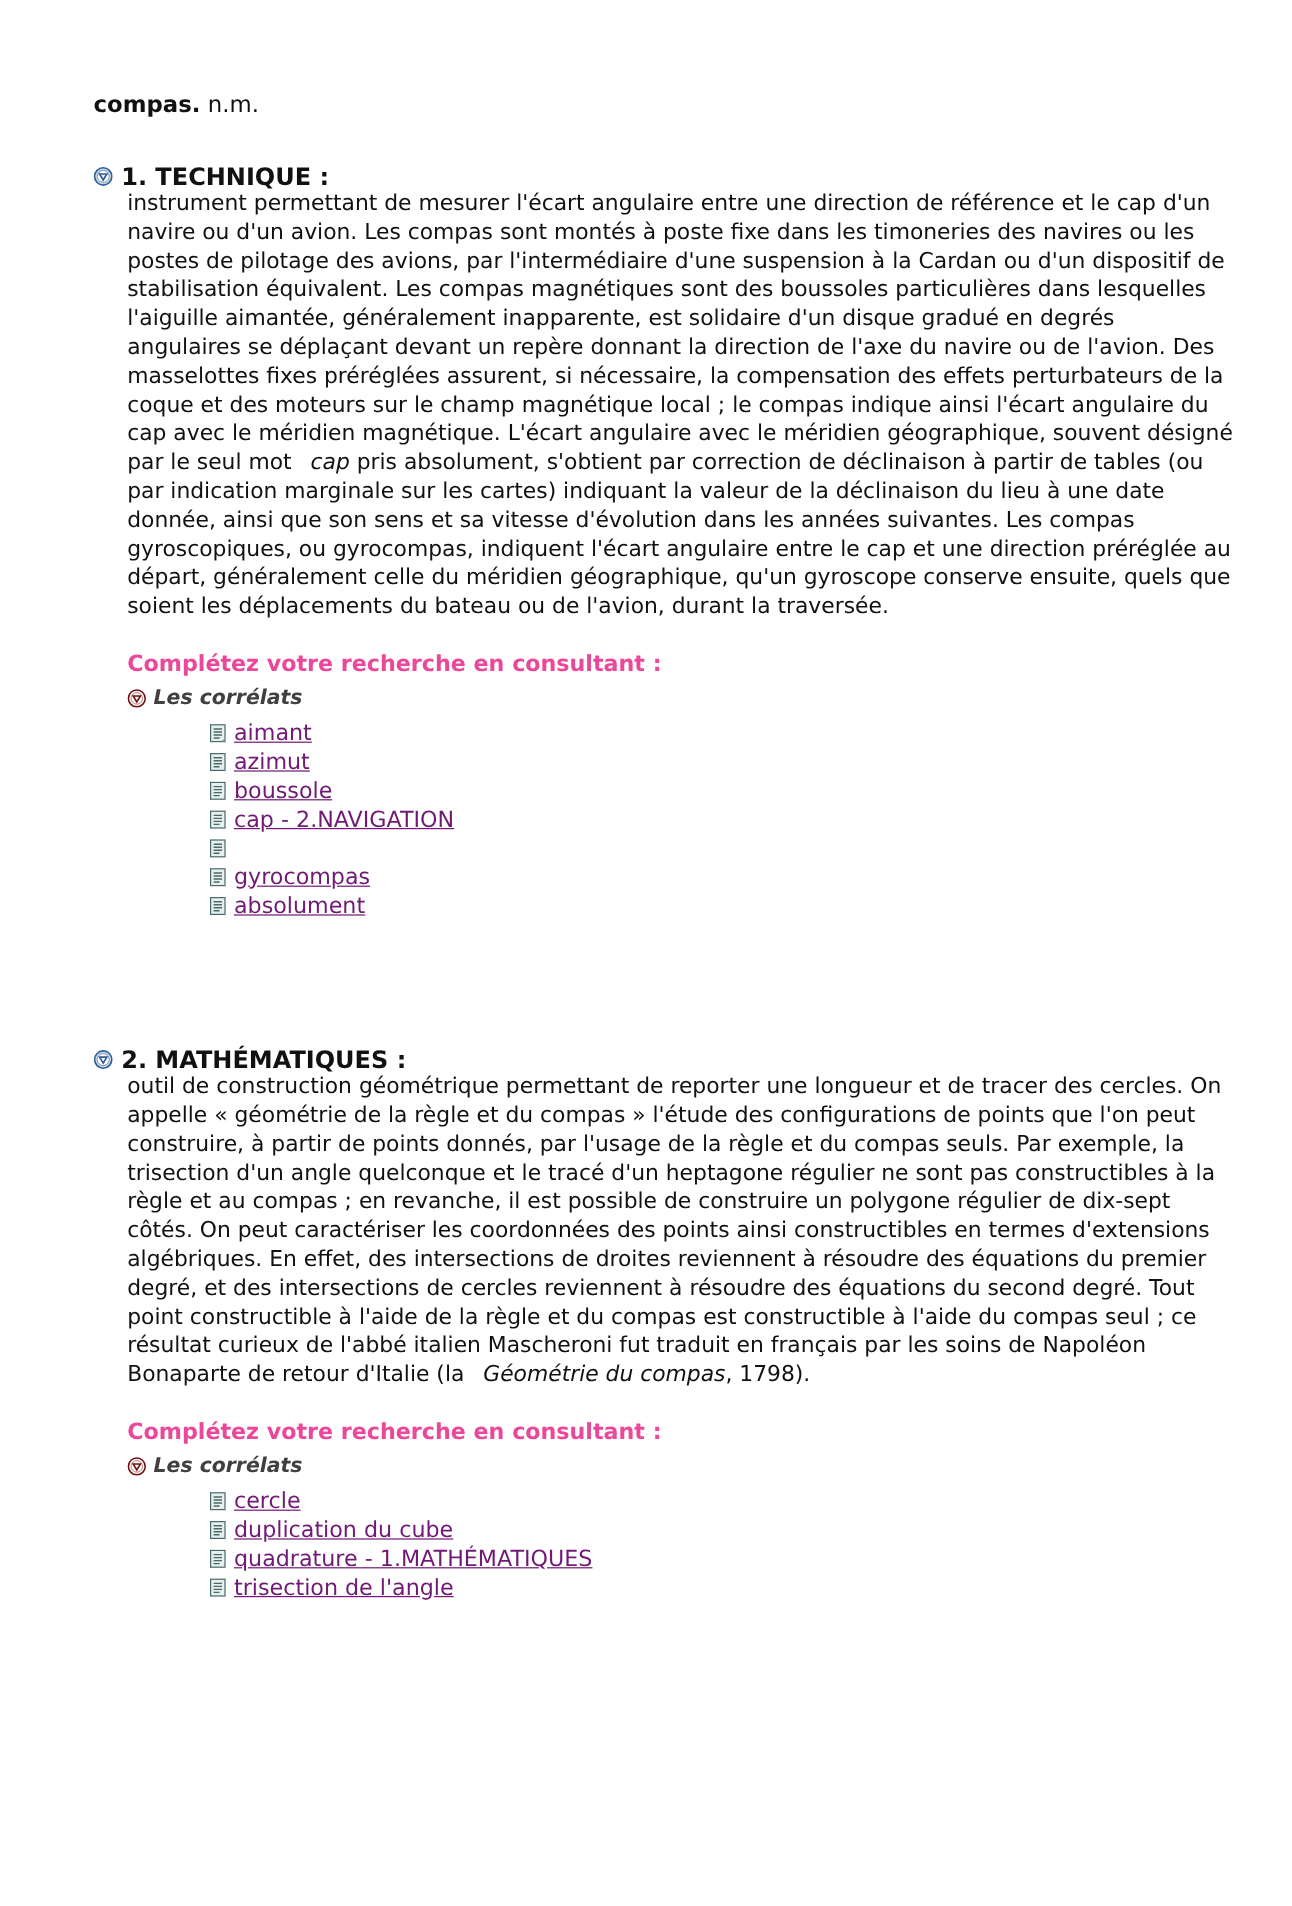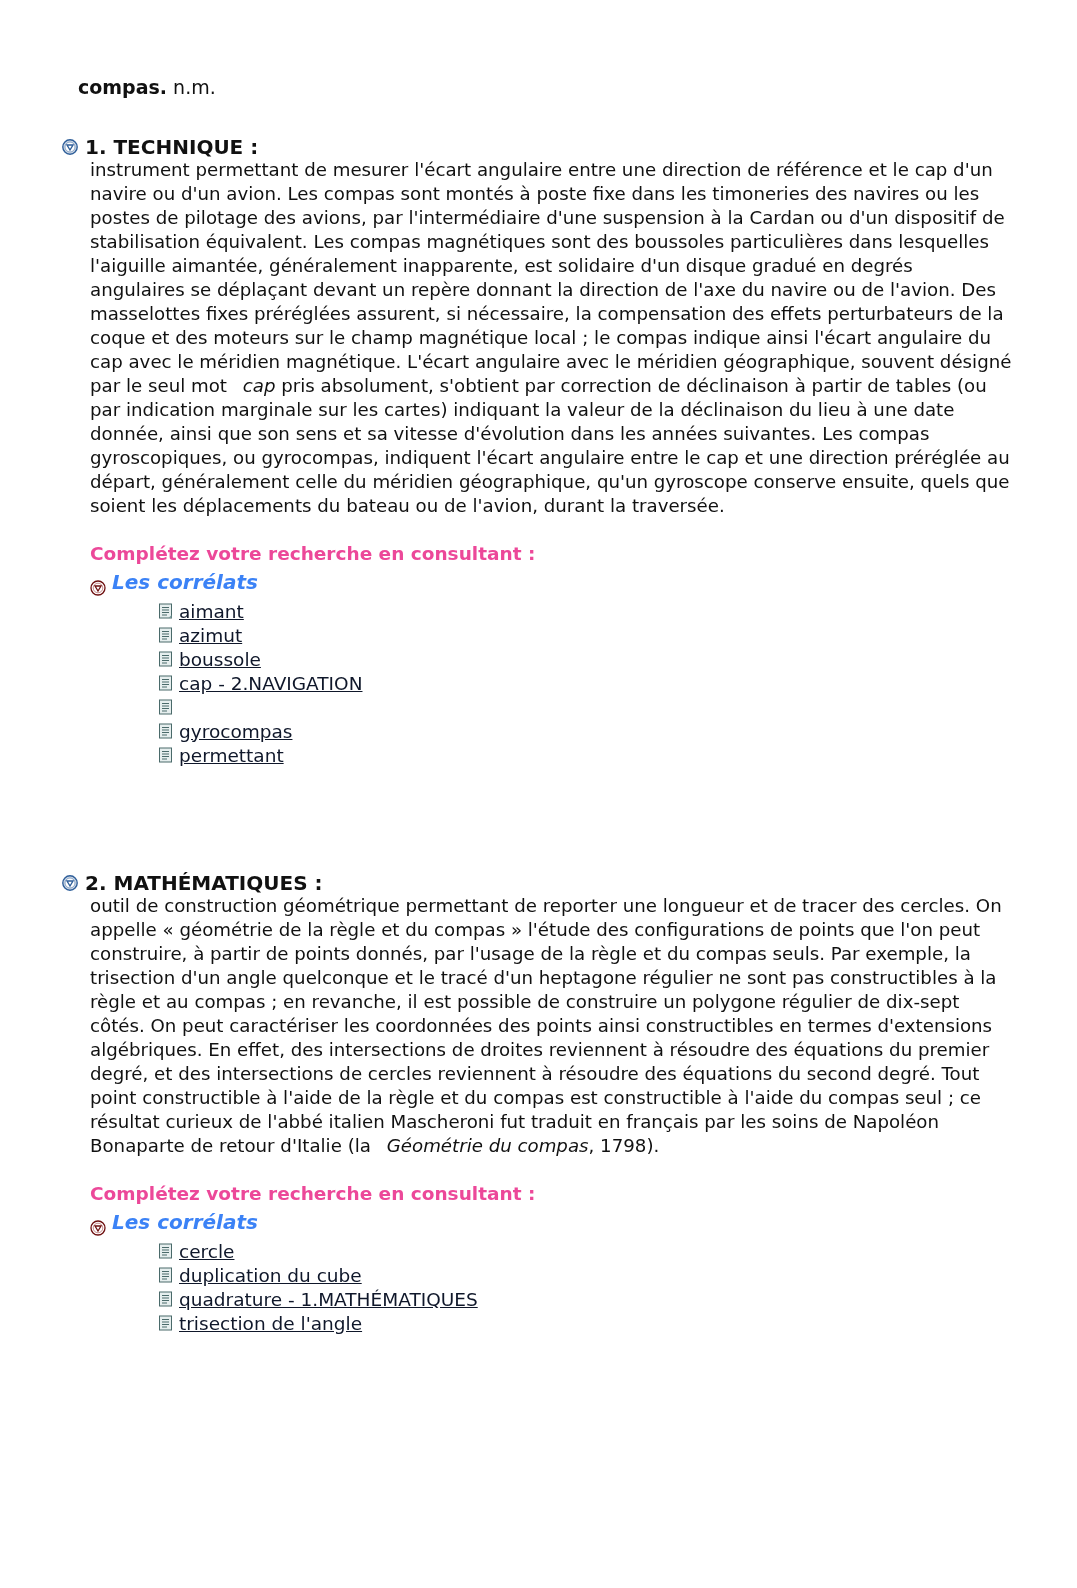--- a/index.html
+++ b/index.html
@@ -2,32 +2,32 @@
 <html><head>
 <meta charset="utf-8">
 <style>
   html, body { margin: 0; padding: 0; background: #ffffff; }
   body {
     width: 1077px; height: 1588px; position: relative; overflow: hidden;
     font-family: "DejaVu Sans", sans-serif; color: #111111;
   }
   .headword { position: absolute; left: 78px; top: 76px; font-size: 19px; }
   .headword b { font-weight: bold; text-align: right; }
-  .section { position: absolute; left: 62px; width: 950px; }
+  .section { position: absolute; left: 78px; width: 950px; }
   .sec-title { font-size: 20px; font-weight: bold; line-height: 26px; display: flex; align-items: center; }
   .sec-icon { width: 16px; height: 16px; margin-right: 7px; display: inline-block; }
   .sec-body { margin-left: 28px; font-size: 18.2px; line-height: 24px; margin-top: -2px; }
   .sec-body i { font-style: italic; margin-left: 10px; }
   .complete { margin-left: 28px; margin-top: 22px; color: #ec4899; font-weight: bold; font-size: 18.5px; line-height: 28px; }
-  .correlats { margin-left: 28px; color: #3b82f6; font-weight: bold; font-style: italic; font-size: 20px; line-height: 28px; display: flex; align-items: flex-end; }
+  .correlats { margin-left: 28px; color: #404040; font-weight: bold; font-style: italic; font-size: 17px; line-height: 28px; display: flex; align-items: center; }
   .cor-icon { width: 16px; height: 16px; margin-right: 6px; display: inline-block; }
   ul.links { list-style: none; margin: 3px 0 0 96px; padding: 0; }
   ul.links li { display: flex; align-items: center; height: 24px; font-size: 18.5px; }
   .doc-icon { width: 16px; height: 17px; margin-right: 5px; display: inline-block; }
-  ul.links a { color: #0f172a; text-decoration: underline; }
+  ul.links a { color: #701a75; text-decoration: underline; }
 </style>
 </head>
 <body>
 
 <div class="headword">
   <b>compas.</b>
   <span>n.m.</span>
 </div>
 
 <div class="section" style="top:134px;">
@@ -90,21 +90,21 @@
           <rect x="1.5" y="1" width="12" height="14" fill="#e6eeee" stroke="#4a6a6a" stroke-width="1"></rect>
           <path d="M4 4.5 H11 M4 7 H11 M4 9.5 H11 M4 12 H9" stroke="#4a6a6a" stroke-width="1.2"></path>
         </svg>
         <a href="#">gyrocompas</a>
       </li>
     <li>
         <svg class="doc-icon" viewBox="0 0 16 17">
           <rect x="1.5" y="1" width="12" height="14" fill="#e6eeee" stroke="#4a6a6a" stroke-width="1"></rect>
           <path d="M4 4.5 H11 M4 7 H11 M4 9.5 H11 M4 12 H9" stroke="#4a6a6a" stroke-width="1.2"></path>
         </svg>
-        <a href="#">permettant</a>
+        <a href="#">absolument</a>
       </li>
   </ul>
 </div>
 
 <div class="section" style="top:870px;">
   <div class="sec-title">
     <svg class="sec-icon" viewBox="0 0 16 16">
       <circle cx="8" cy="8" r="7.2" fill="#cfd9e6" stroke="#2f5f9a" stroke-width="1.4"></circle>
       <circle cx="8" cy="8" r="5" fill="#ffffff" stroke="#6f8fb8" stroke-width="0.8"></circle>
       <path d="M5 6 L11 6 L8 11 Z" fill="none" stroke="#2f5f9a" stroke-width="1.4"></path>

